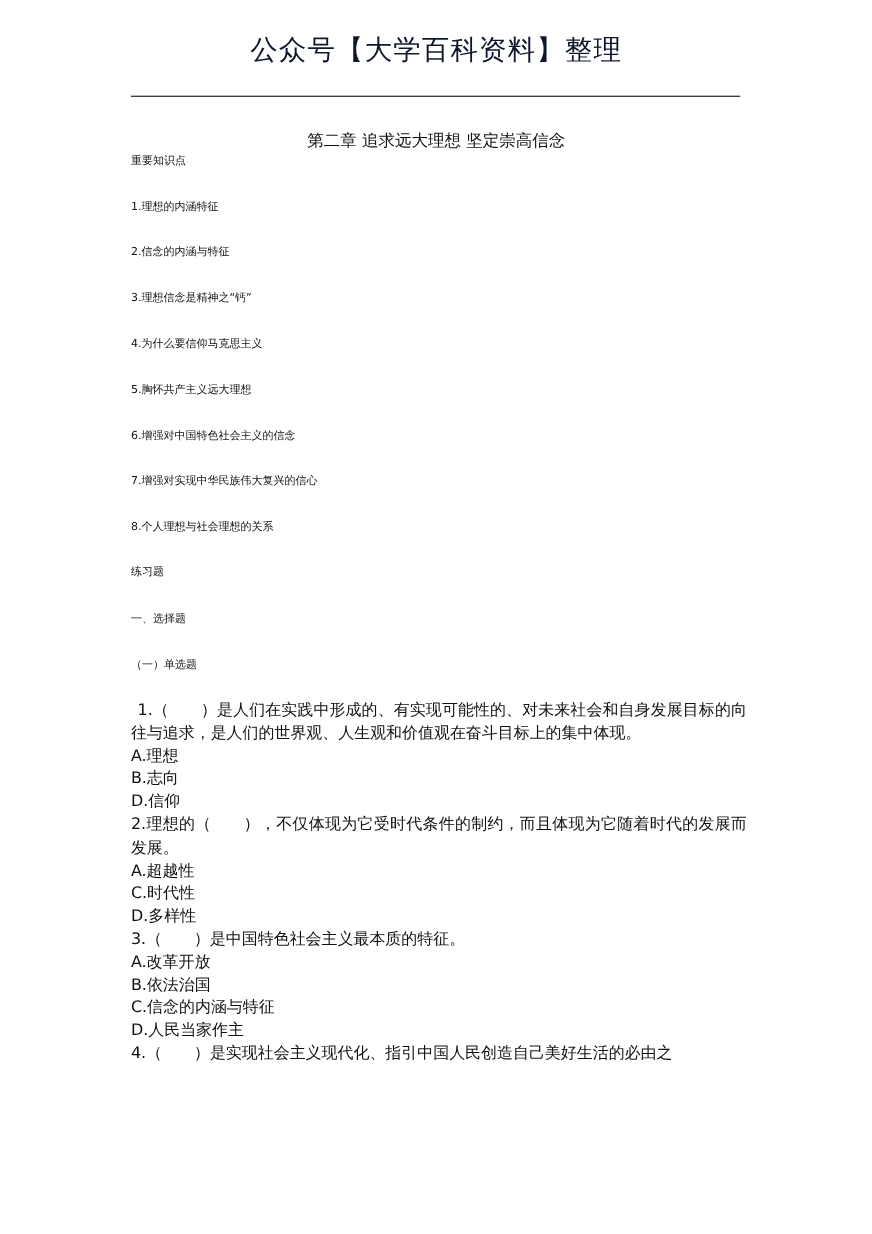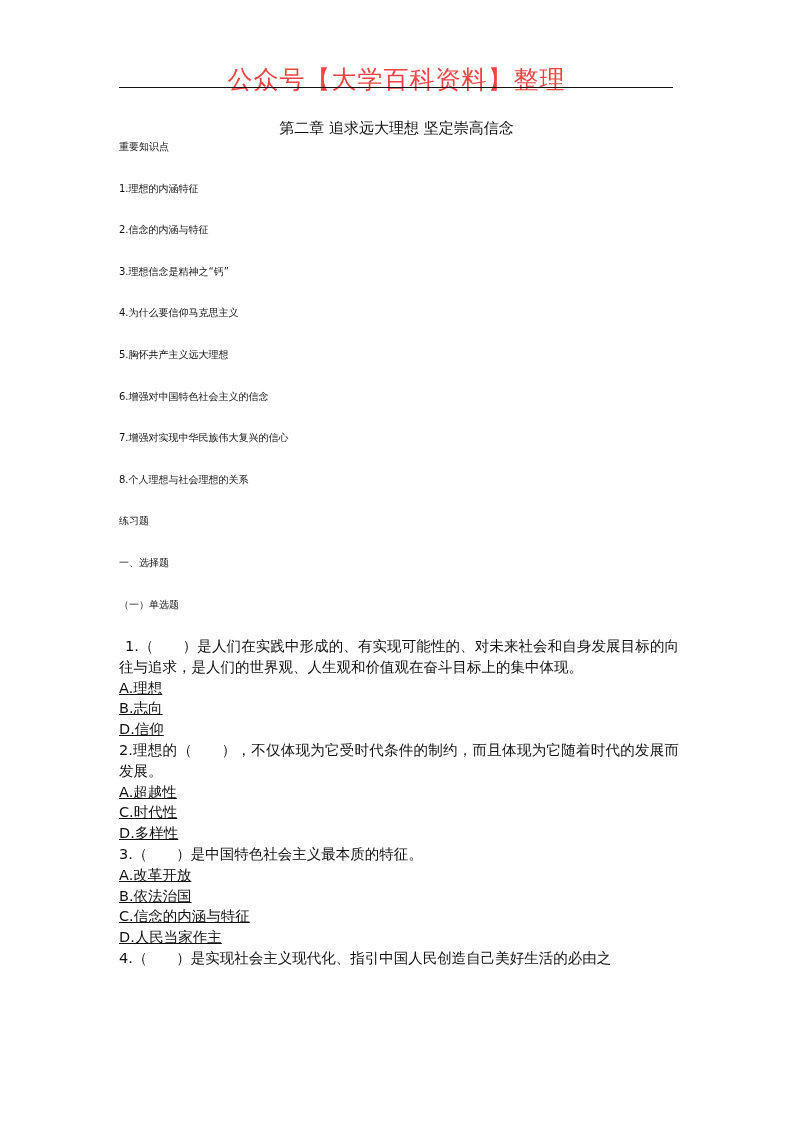--- a/index.html
+++ b/index.html
@@ -17,23 +17,22 @@
     }
     .page-header {
       position: absolute;
       left: 0;
       top: 28px;
       width: 793px;
       text-align: center;
       font-family: "DejaVu Serif", "Liberation Serif", serif;
       font-size: 25px;
       line-height: 36px;
-      color: #ef4444;
+      color: #0f172a;
       letter-spacing: 1px;
-      margin-top: 34px;
     }
     .header-rule {
       position: absolute;
       left: 119px;
       top: 87px;
       width: 554px;
       height: 0;
       border-top: 1.2px solid #111;
     }
     .chapter-title {
@@ -69,21 +68,20 @@
     }
     .q-stem {
       text-align: justify;
       text-align-last: left;
     }
     .q-stem.first {
       text-indent: 6px;
     }
     .opt {
       white-space: nowrap;
-      text-decoration: underline;
     }
   </style>
 </head>
 <body>
 
 <div class="page-header">公众号【大学百科资料】整理</div>
 <div class="header-rule"></div>
 <div class="chapter-title">第二章 追求远大理想 坚定崇高信念</div>
 
 <div class="content">

